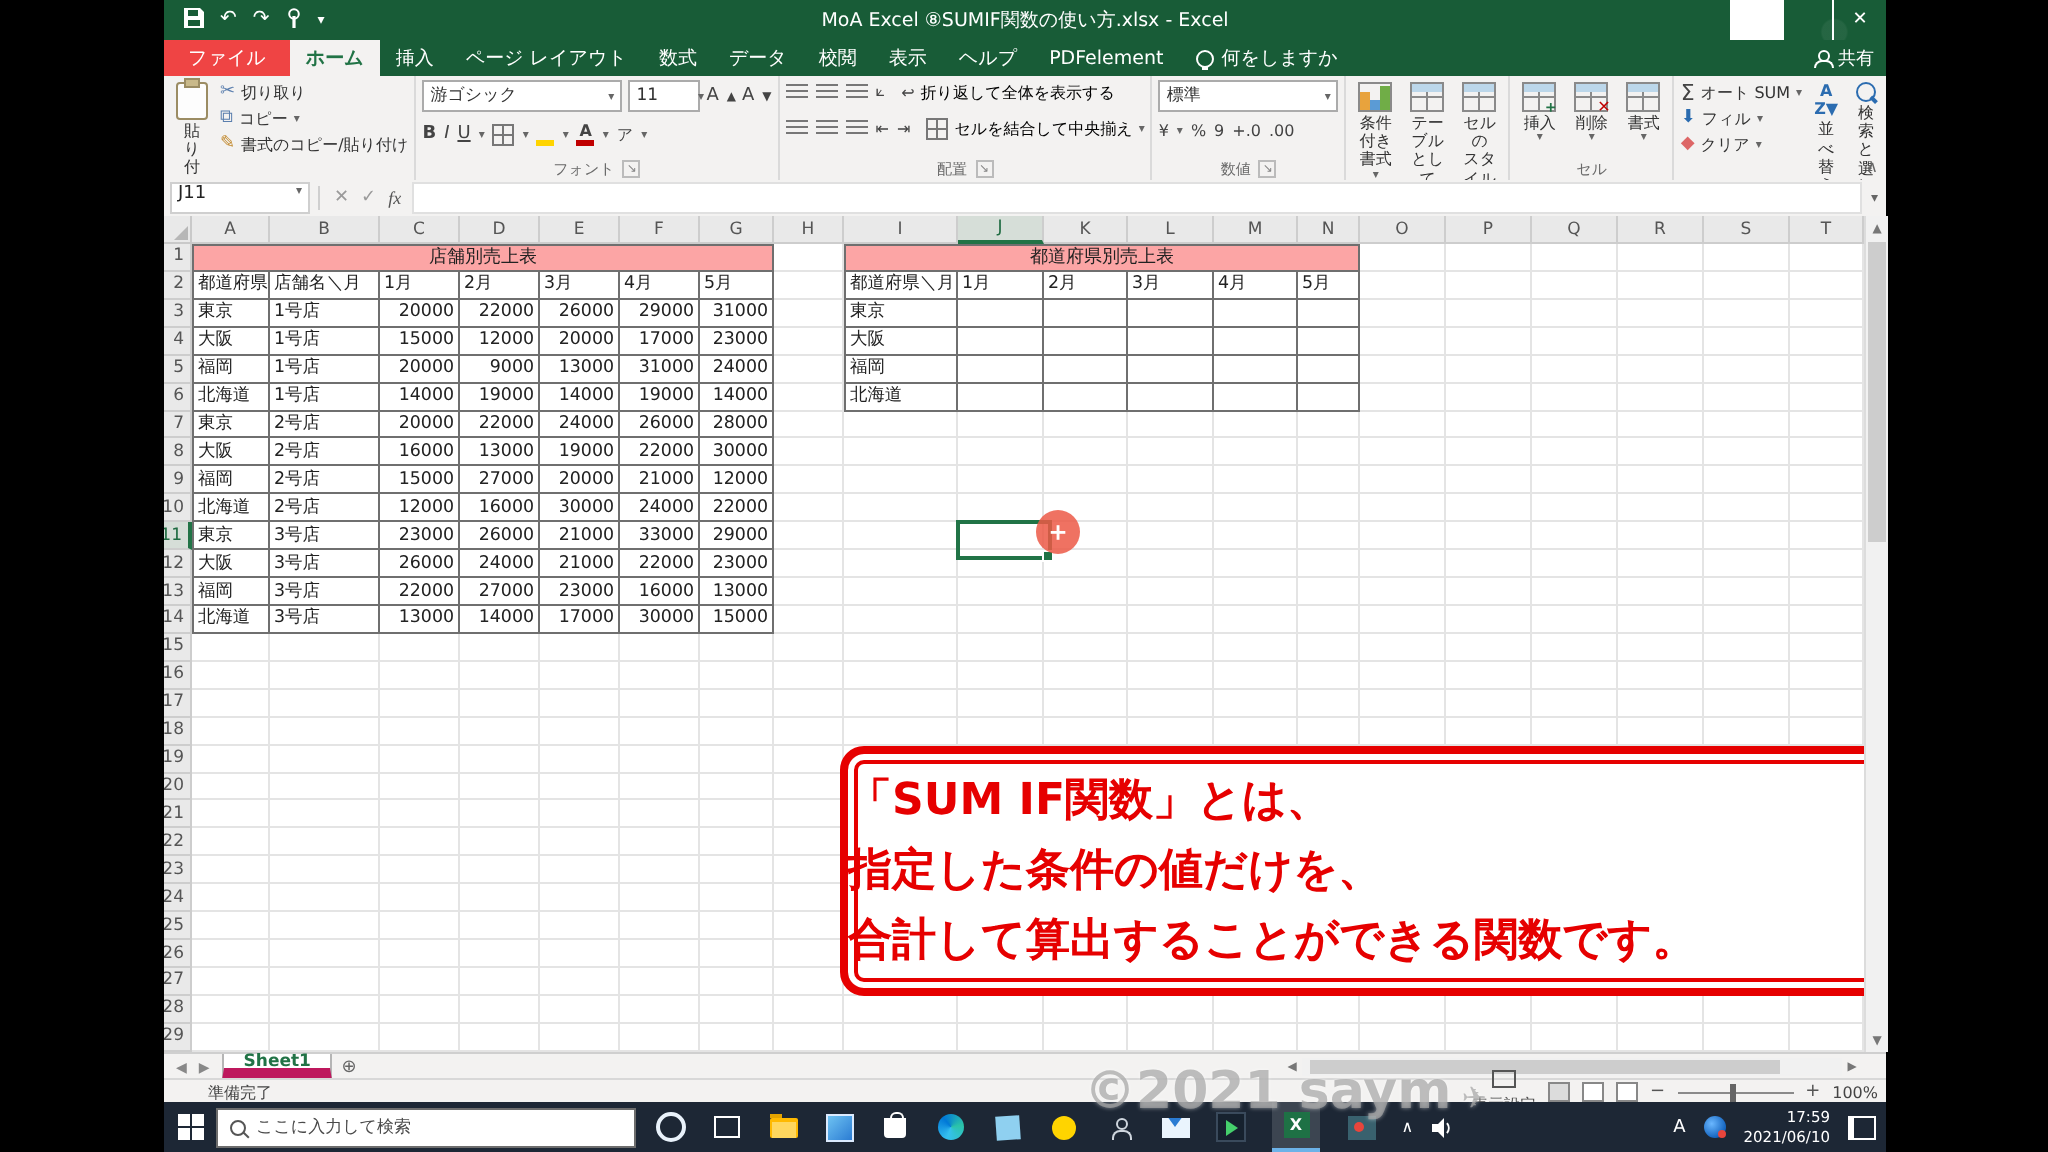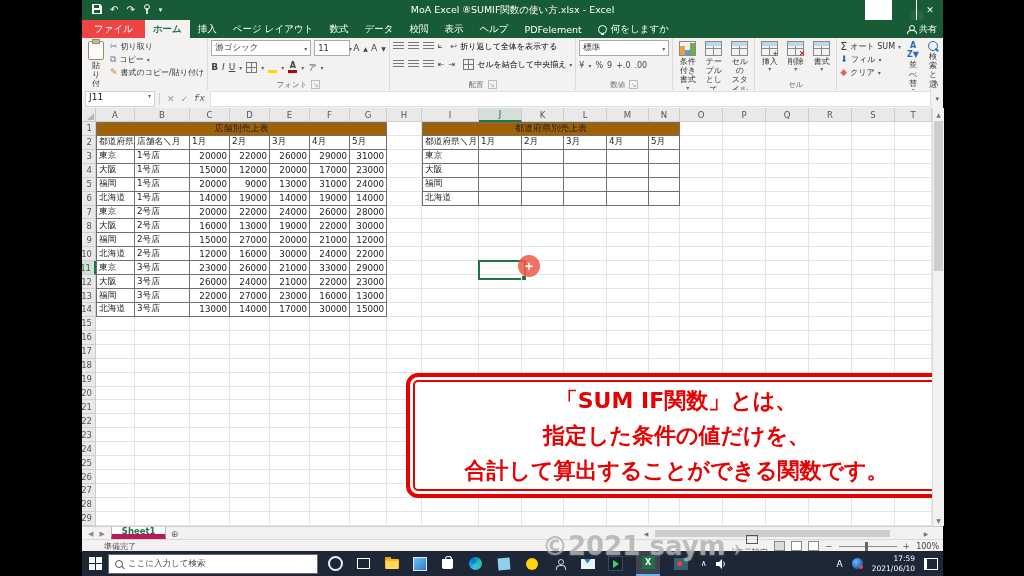--- a/index.html
+++ b/index.html
@@ -74,44 +74,44 @@
   .azic{color:#2b6cb0;font-size:8px;font-weight:bold;}
   .magic{width:8px;height:8px;border:1.5px solid #2b6cb0;border-radius:50%;position:relative;display:inline-block;}
   .magic::after{content:"";position:absolute;width:4px;height:1.5px;background:#2b6cb0;left:6px;top:7px;transform:rotate(45deg);}
   .collapse{position:absolute;right:4px;bottom:2px;font-size:8px;color:#666;}
 
   
   .fbar{position:absolute;top:90px;left:0;right:0;height:18px;background:#f3f2f1;border-bottom:1px solid #cfcfcf;display:flex;align-items:center;font-size:9px;}
   .namebox{width:62px;height:14px;background:#fff;border:1px solid #cfcfcf;margin-left:3px;display:flex;align-items:flex-start;justify-content:space-between;padding:0 3px;color:#222;}
   .fsep{width:1px;height:12px;background:#cfcfcf;margin:0 4px;}
   .fico{color:#9a9a9a;font-size:9px;margin:0 3px;}
-  .fico.fx{font-style:italic;font-family:Liberation Mono, monospace;color:#555;}
+  .fico.fx{font-style:italic;font-family:Liberation Serif, serif;color:#555;}
   .ffield{flex:1;height:14px;background:#fff;border:1px solid #e0e0e0;margin:0 4px 0 2px;}
   .fdd{color:#666;font-size:7px;margin-right:4px;}
 
   
   .sheet-wrap{position:absolute;top:108px;left:0;width:850px;height:418px;background:#fff;overflow:hidden;}
   #sheet{display:grid;width:100%;height:100%;}
   .corner{background:#e9e9e9;border-right:1px solid #c9c9c9;border-bottom:1px solid #c9c9c9;position:relative;}
   .corner::after{content:"";position:absolute;right:1px;bottom:1px;border-left:7px solid transparent;border-bottom:7px solid #b7b7b7;}
   .colhead,.rowhead{background:#e9e9e9;border-right:1px solid #cdcdcd;border-bottom:1px solid #cdcdcd;font-size:8.5px;color:#555;display:flex;align-items:center;justify-content:center;overflow:hidden;}
   .rowhead{justify-content:flex-end;padding-right:3px;}
   .colhead.selh{background:#d6ded8;border-bottom:2px solid #217346;color:#1e6b41;}
   .rowhead.selh2{background:#d6ded8;border-right:2px solid #217346;color:#1e6b41;}
   .cell{font-size:8.7px;color:#222;border-right:1px solid #e4e4e4;border-bottom:1px solid #e4e4e4;display:flex;align-items:center;padding:0 2px;overflow:hidden;white-space:nowrap;}
   .cell.tb{border-right:1px solid #6f6f6f;border-bottom:1px solid #6f6f6f;}
   .cell.tb-l{border-left:1px solid #6f6f6f;}
   .cell.tb-t{border-top:1px solid #6f6f6f;}
-  .cell.ttl{background:#a16207;justify-content:center;font-size:9px;}
+  .cell.ttl{background:#fca5a5;justify-content:center;font-size:9px;}
   .cell.num{justify-content:flex-end;}
   #selbox{position:absolute;left:396px;top:152px;width:44px;height:16px;border:2px solid #217346;background:transparent;}
   #selbox::after{content:"";position:absolute;right:-3px;bottom:-3px;width:4px;height:4px;background:#217346;border:1px solid #fff;}
   #cursor{position:absolute;left:436px;top:147px;width:22px;height:22px;border-radius:50%;background:rgba(236,89,71,.85);color:#fff;display:flex;align-items:center;justify-content:center;font-size:13px;font-weight:bold;z-index:6;}
-  .callout{position:absolute;left:324px;top:265px;width:533px;height:117px;background:#fff;border:4px solid #e60000;border-radius:12px;box-shadow:inset 0 0 0 3px #fff, inset 0 0 0 5px #e60000;z-index:5;
-    display:flex;flex-direction:column;align-items:center;justify-content:center;gap:2px;}
+  .callout{position:absolute;left:338px;top:265px;width:533px;height:117px;background:#fff;border:4px solid #e60000;border-radius:12px;box-shadow:inset 0 0 0 3px #fff, inset 0 0 0 5px #e60000;z-index:5;
+    display:flex;flex-direction:column;align-items:flex-start;justify-content:center;gap:2px;}
   .callout div{color:#e60000;font-weight:bold;font-size:22px;line-height:1.5;white-space:nowrap;}
 
   
   .vscroll{position:absolute;top:108px;left:850px;width:11px;height:418px;background:#f1f1f1;border-left:1px solid #dcdcdc;}
   .vscroll .arr{height:12px;display:flex;align-items:center;justify-content:center;font-size:6px;color:#777;}
   .vscroll .arr.dn{position:absolute;bottom:0;left:0;right:0;}
   .vthumb{position:absolute;left:1px;right:1px;top:13px;height:150px;background:#cdcdcd;}
 
   
   .sheetbar{position:absolute;top:526px;left:0;right:0;height:13px;background:#f3f2f1;border-top:1px solid #cfcfcf;display:flex;align-items:stretch;font-size:8.5px;color:#555;}

